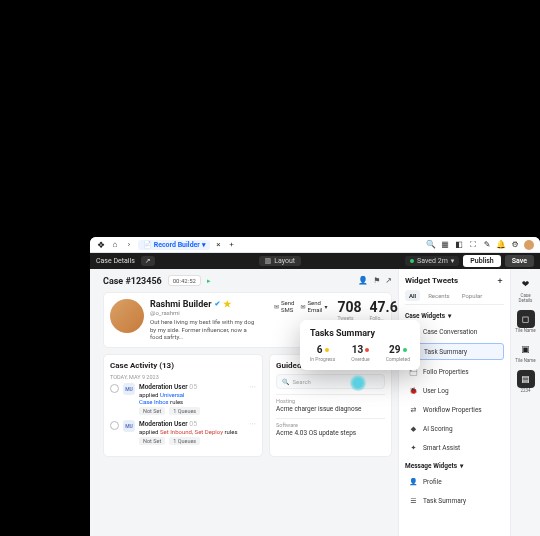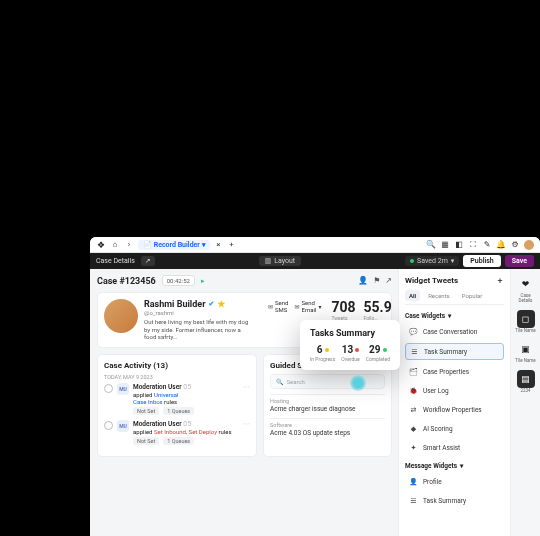--- a/index.html
+++ b/index.html
@@ -12,23 +12,23 @@
 .topright{margin-left:auto;display:flex;gap:4px;align-items:center}
 .ticon{width:10px;height:10px;display:flex;align-items:center;justify-content:center;color:#333;font-size:8px}
 .blackbar{height:16px;background:#1c1c1c;display:flex;align-items:center;padding:0 6px;color:#ddd}
 .bb-left{display:flex;align-items:center;gap:6px}
 .bb-center{margin:0 auto;background:#333;border-radius:3px;padding:1px 6px;display:flex;gap:3px;align-items:center;color:#ccc}
 .bb-right{display:flex;gap:4px;align-items:center}
 .savedpill{background:#2a2a2a;border-radius:3px;padding:1px 5px;display:flex;align-items:center;gap:3px;color:#ccc}
 .greendot{width:4px;height:4px;border-radius:50%;background:#2ecc71}
 .btn{border-radius:3px;padding:2px 7px;font-weight:600;font-size:7px}
 .btn-white{background:#fff;color:#222}
-.btn-blue{background:#701a75;color:#fff}
+.btn-blue{background:#404040;color:#fff}
 .main{display:flex;height:calc(100% - 32px)}
-.canvas{flex:1;padding:6px 6px 0 7px;overflow:hidden}
+.canvas{flex:1;padding:6px 6px 0 13px;overflow:hidden}
 .caseheader{display:flex;align-items:center;gap:6px;margin-bottom:6px}
 .casetitle{font-weight:700;font-size:9px}
 .timer{background:#fff;border:1px solid #e0e0e0;border-radius:3px;padding:1px 4px;font-size:6px;color:#555}
 .cardgrid{display:grid;grid-template-columns:160px 1fr;gap:6px}
 .card{background:#fff;border-radius:5px;border:1px solid #ebedf0;padding:6px}
 .profile{grid-column:1 / 3;display:flex;gap:6px}
 .avatar{width:34px;height:34px;border-radius:50%;background:linear-gradient(135deg,#d9a066,#c77b3b);flex-shrink:0}
 .pname{font-weight:700;font-size:9px;display:flex;align-items:center;gap:3px}
 .verify{color:#1da1f2;font-size:7px}
 .handle{color:#888;font-size:6px}
@@ -63,21 +63,21 @@
 .sbgroup{font-size:6.5px;font-weight:700;display:flex;align-items:center;gap:3px;margin-top:3px}
 .sbitem{display:flex;align-items:center;gap:5px;padding:3px 4px;border-radius:3px;font-size:6.5px;color:#333}
 .sbitem.selected{border:1px solid #9ec1ff;background:#f2f7ff}
 .sbicon{width:9px;height:9px;display:flex;align-items:center;justify-content:center;font-size:7px;color:#444}
 .rail{width:30px;background:#f5f6f8;border-left:1px solid #ebedf0;display:flex;flex-direction:column;align-items:center;padding-top:6px;gap:6px}
 .railitem{width:22px;text-align:center}
 .railicon{width:18px;height:18px;border-radius:4px;display:flex;align-items:center;justify-content:center;margin:0 auto 1px;font-size:9px}
 .railicon.dark{background:#2b2b2b;color:#fff}
 .raillabel{font-size:4.5px;color:#666;line-height:1.1}
 .popover{position:absolute;background:#fff;border-radius:6px;box-shadow:0 8px 28px rgba(0,0,0,.28);padding:8px 10px}
-.tasks{left:300px;top:320px;width:100px}
+.tasks{left:300px;top:320px;width:120px}
 .tasks h4{font-size:9px;font-weight:700;margin-bottom:6px}
 .tstats{display:flex;justify-content:space-between}
 .tstat{text-align:center}
 .tn{font-size:10px;font-weight:700;display:flex;align-items:center;justify-content:center;gap:2px}
 .dot{width:4px;height:4px;border-radius:50%;display:inline-block}
 .d-y{background:#f1c40f}.d-r{background:#e74c3c}.d-g{background:#2ecc71}
 .tl{font-size:5px;color:#888;margin-top:1px}
 .cursor{position:absolute;left:350px;top:375px;width:16px;height:16px;border-radius:50%;background:radial-gradient(circle,#5ad0e0 40%,rgba(90,208,224,.3) 70%);pointer-events:none}
 .hdricons{margin-left:auto;display:flex;gap:5px;color:#555;font-size:8px}
 </style>
@@ -160,21 +160,21 @@
               <span>✉ <span>Send SMS</span></span>
               <span>✉ <span>Send Email</span> ▾</span>
             </div>
           </div>
           <div class="pstats" style="margin-left:4px">
             <div class="stat">
                 <div class="statn">708</div>
                 <div class="statl">Tweets</div>
               </div>
             <div class="stat">
-                <div class="statn">55.9</div>
+                <div class="statn">47.6</div>
                 <div class="statl">Follo…</div>
               </div>
           </div>
         </div>
 
         <div class="card">
           <div class="sectitle">Case Activity (13)</div>
           <div class="date">TODAY, MAY 9 2023</div>
           <div class="act">
             <div class="actcheck"></div>
@@ -242,21 +242,21 @@
       <div class="sbitem">
           <span class="sbicon">💬</span>
           <span>Case Conversation</span>
         </div>
       <div class="sbitem selected">
           <span class="sbicon">☰</span>
           <span>Task Summary</span>
         </div>
       <div class="sbitem">
           <span class="sbicon">🗂</span>
-          <span>Case Properties</span>
+          <span>Follo Properties</span>
         </div>
       <div class="sbitem">
           <span class="sbicon">🐞</span>
           <span>User Log</span>
         </div>
       <div class="sbitem">
           <span class="sbicon">⇄</span>
           <span>Workflow Properties</span>
         </div>
       <div class="sbitem">

